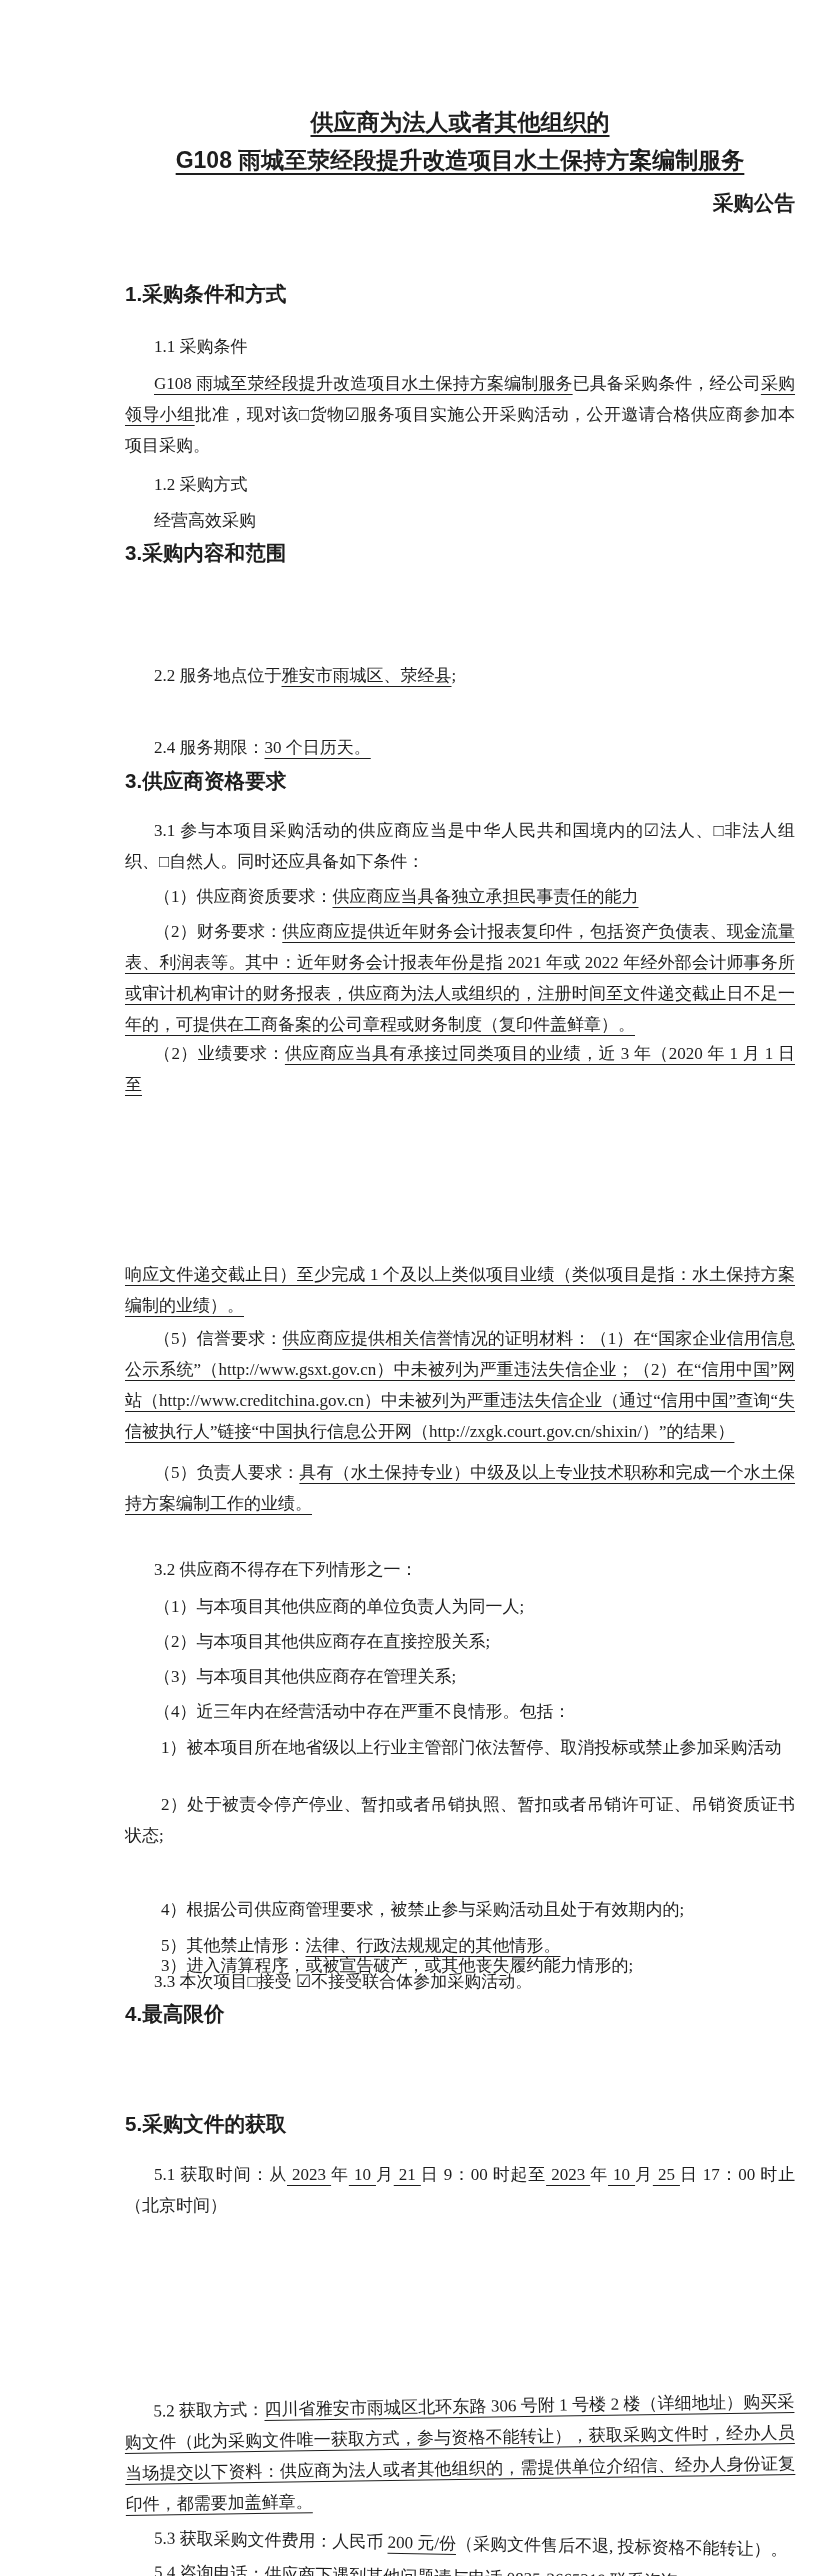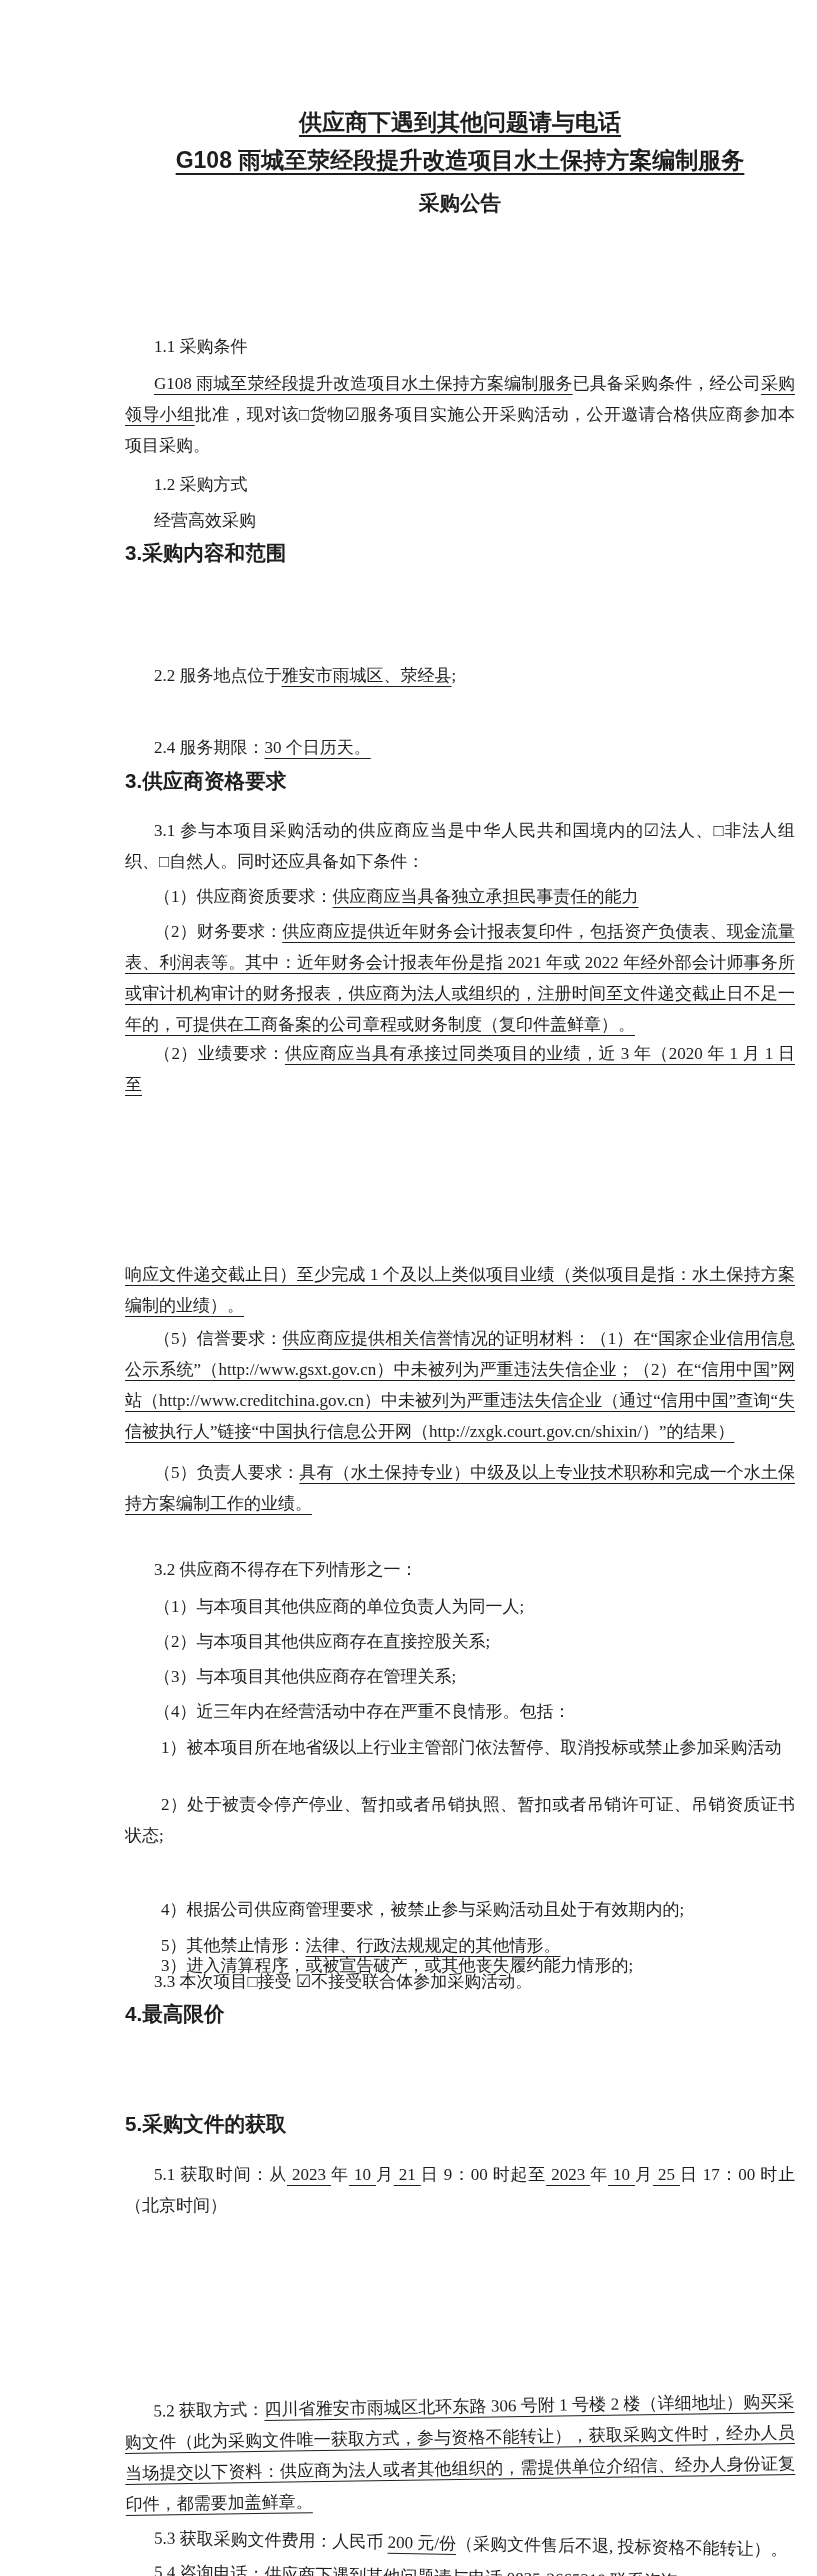--- a/index.html
+++ b/index.html
@@ -17,21 +17,21 @@
   }
   .i  {text-indent:29px;}
   .i2 {text-indent:36px;}
   .title{
     text-align:center; font-weight:bold; font-size:23px; line-height:29px;
     font-family:"Liberation Sans","DejaVu Sans",sans-serif;
     text-align:center; word-break:keep-all; white-space:nowrap;
   }
   .title .u{text-decoration-thickness:1.5px;}
   .subtitle{
-    text-align:center; font-weight:bold; font-size:20.6px; line-height:27px;
+    text-align:right; font-weight:bold; font-size:20.6px; line-height:27px;
     font-family:"Liberation Sans","DejaVu Sans",sans-serif; white-space:nowrap;
   }
   .sec{
     font-weight:bold; font-size:20.6px; line-height:26px; text-align:left;
     font-family:"Liberation Sans","DejaVu Sans",sans-serif; white-space:nowrap;
   }
   .u{ text-decoration:underline; text-underline-offset:4.6px; text-decoration-thickness:1px; }
   .b{ font-weight:bold; }
   .pg3{ transform:rotate(1.05deg); transform-origin:0 50%; }
   .pg3a{ transform:rotate(-0.85deg); transform-origin:0 50%; }
@@ -45,23 +45,24 @@
   #b-p32{top:1554px} #b-r1{top:1591px} #b-r2{top:1626px} #b-r3{top:1661px} #b-r4{top:1696px}
   #b-s1{top:1732px} #b-s2{top:1789px} #b-s3{top:1950px} #b-s4{top:1894px} #b-s5{top:1930px}
   #b-p33{top:1966px} #b-h4{top:2001px} #b-p4b{top:2045px} #b-h5{top:2111px} #b-p51{top:2159px}
   #b-p52{top:2396px} #b-p53{top:2522px} #b-p54{top:2556px}
 </style>
 </head>
 <body>
 
 <div id="doc">
 
-  <div id="b-t1" class="blk title"><span class="u">供应商下遇到其他问题请与电话</span></div>
+  <div id="b-t1" class="blk title"><span class="u">供应商为法人或者其他组织的</span></div>
     <div id="b-t2" class="blk title"><span class="u">G108 雨城至荥经段提升改造项目水土保持方案编制服务</span></div>
     <div id="b-t3" class="blk subtitle"><span>采购公告</span></div>
+    <div id="b-h1" class="blk sec"><span>1.采购条件和方式</span></div>
     <div id="b-p11" class="blk i"><span>1.1  采购条件</span></div>
     <div id="b-p11b" class="blk i"><span class="u">G108 雨城至荥经段提升改造项目水土保持方案编制服务</span><span>已具备采购条件，经公司</span><span class="u">采购领导小组</span><span>批准，现对该□货物☑服务项目实施公开采购活动，公开邀请合格供应商参加本项目采购。</span></div>
     <div id="b-p12" class="blk i"><span>1.2 采购方式</span></div>
     <div id="b-p12b" class="blk i"><span>经营高效采购</span></div>
     <div id="b-h2" class="blk sec"><span>3.采购内容和范围</span></div>
     <div id="b-p22" class="blk i"><span>2.2 服务地点位于</span><span class="u">雅安市雨城区、荥经县</span><span>;</span></div>
     <div id="b-p24" class="blk i"><span>2.4 服务期限：</span><span class="u">30 个日历天。</span></div>
     <div id="b-h3" class="blk sec"><span>3.供应商资格要求</span></div>
     <div id="b-p31" class="blk i"><span>3.1 参与本项目采购活动的供应商应当是中华人民共和国境内的☑法人、□非法人组织、□自然人。同时还应具备如下条件：</span></div>
     <div id="b-q1" class="blk i"><span>（1）供应商资质要求：</span><span class="u">供应商应当具备独立承担民事责任的能力</span></div>

